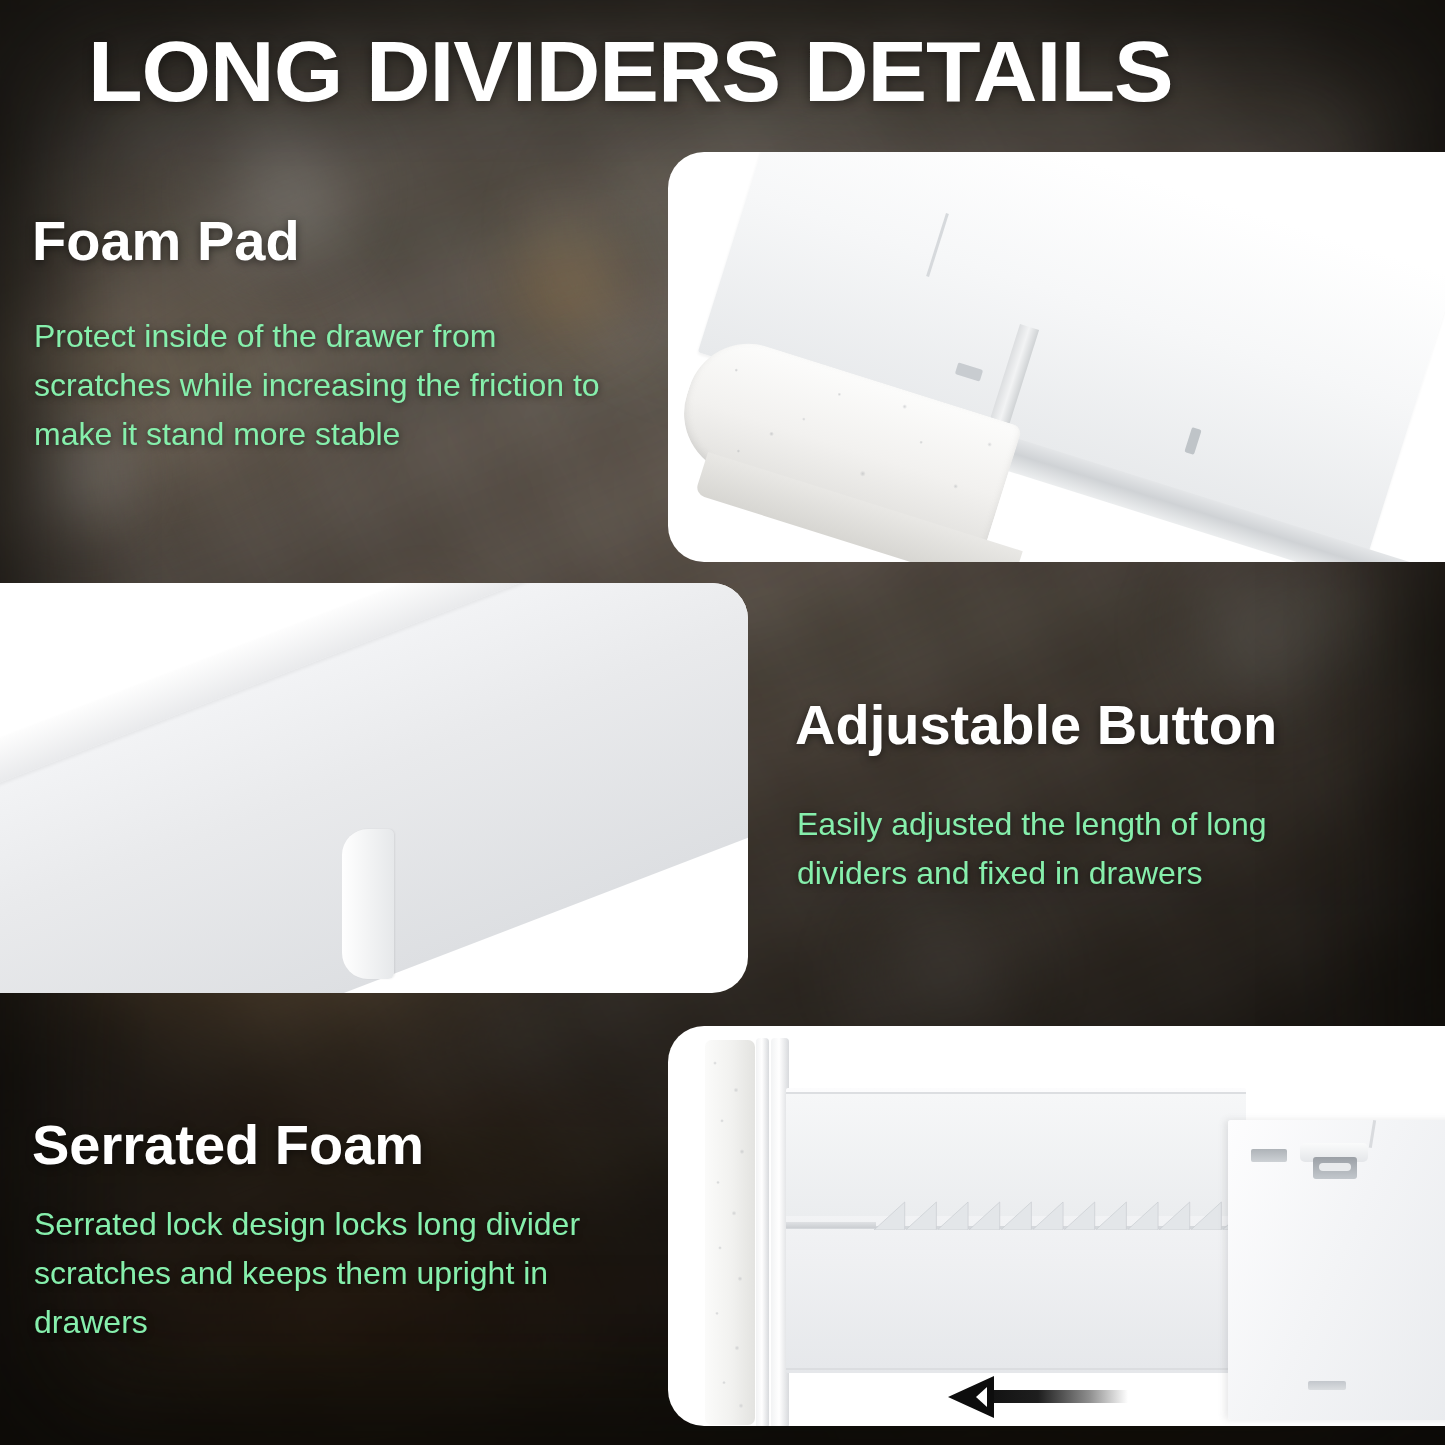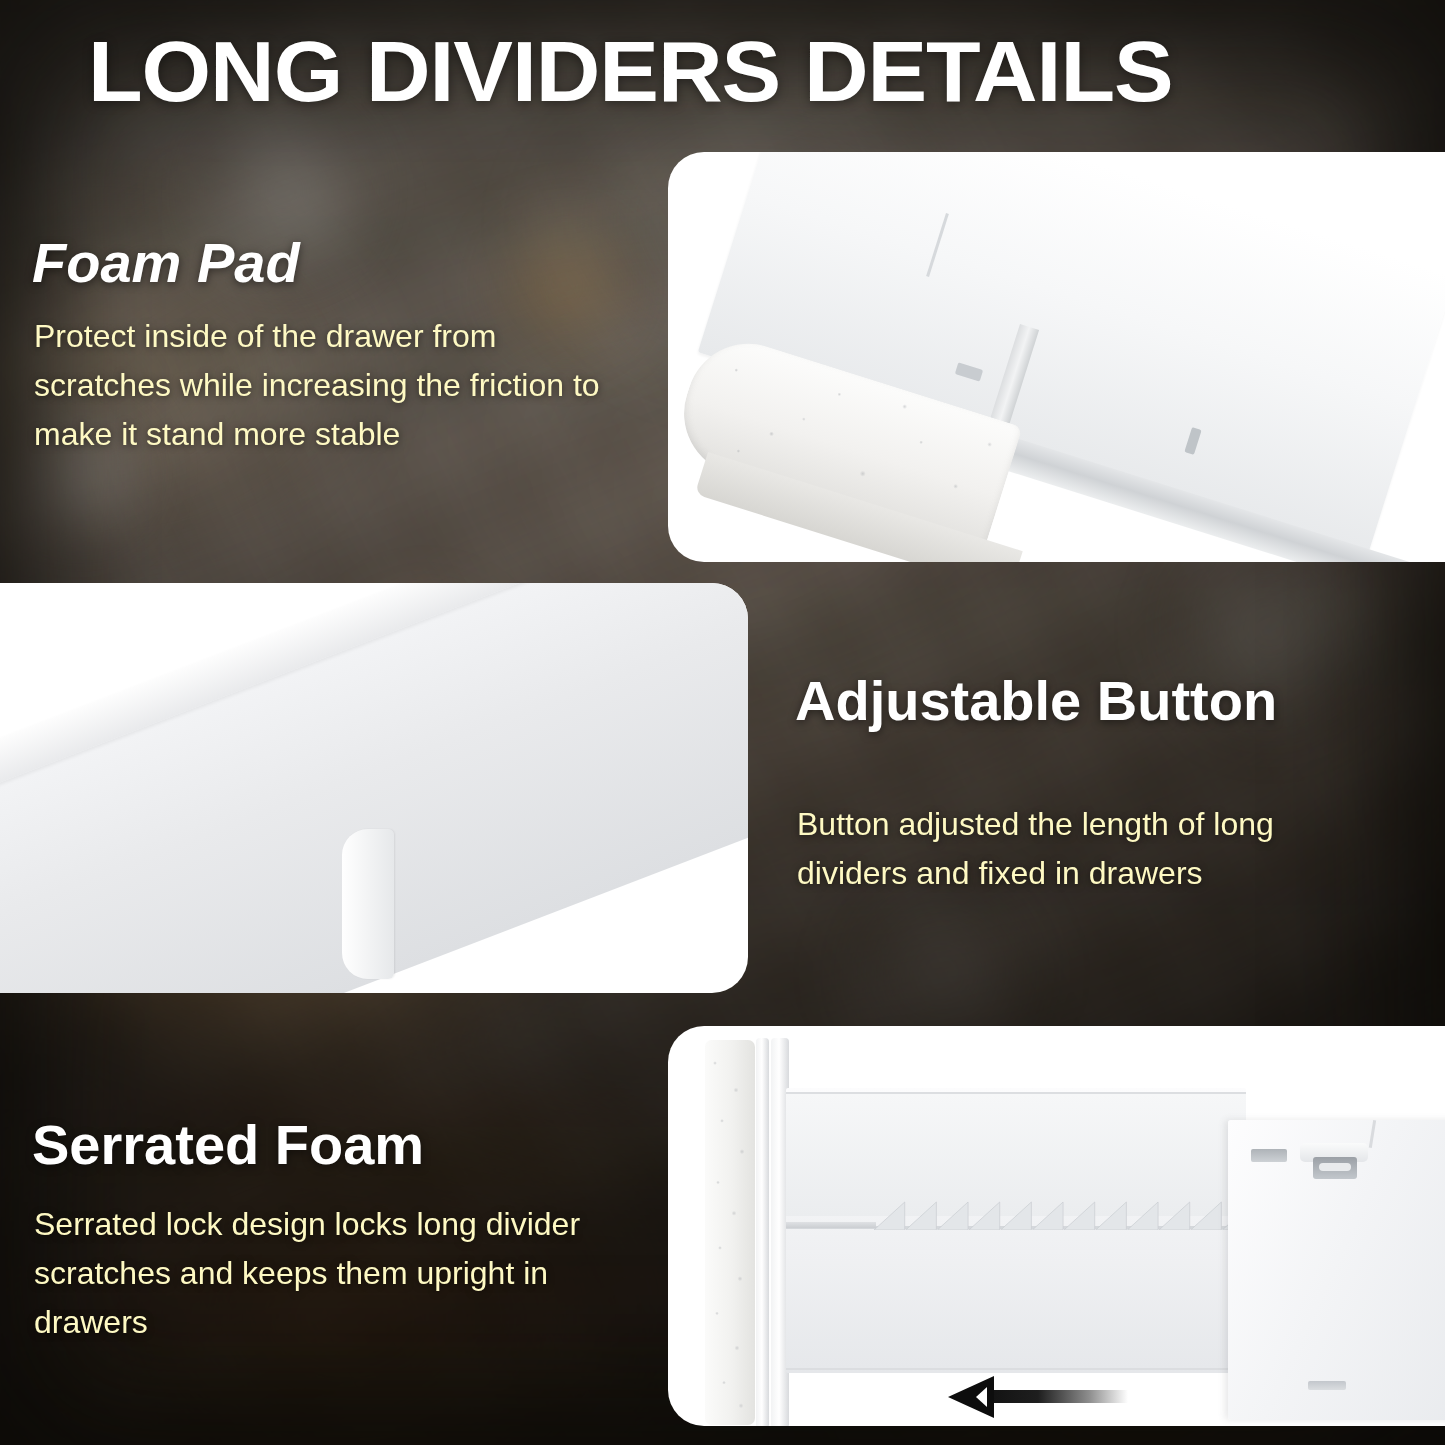--- a/index.html
+++ b/index.html
@@ -72,28 +72,28 @@
   }
   .secTitle {
     position:absolute;
     font-size:56px; font-weight:bold;
     color:#fff; white-space:nowrap;
     text-shadow:0 2px 9px rgba(0,0,0,.5);
   }
   .secBody {
     position:absolute;
     font-size:32px; line-height:49px;
-    color:#fef9c3;
+    color:#86efac;
     text-shadow:0 1px 7px rgba(0,0,0,.55);
   }
 
-  #t1title { left:32px; top:230px;font-style:italic; }
+  #t1title { left:32px; top:208px; }
   #t1body  { left:34px; top:312px; width:600px; }
 
-  #t2title { left:795px; top:668px; }
+  #t2title { left:795px; top:692px; }
   #t2body  { left:797px; top:800px; width:580px; }
 
   #t3title { left:32px; top:1112px; }
   #t3body  { left:34px; top:1200px; width:600px; }
 
   
   .card {
     position:absolute;
     background:#fff;
     overflow:hidden;
@@ -316,21 +316,21 @@
   <div class="panelEdge"></div>
   <div class="seamLine"></div>
   <div class="notch1"></div>
   <div class="notch2"></div>
   <div class="foamRib"></div>
   <div class="foamFace"></div>
   <div class="foamSide"></div>
 </div>
 
 <div class="secTitle" id="t2title">Adjustable Button</div>
-<div class="secBody" id="t2body">Button adjusted the length of long dividers and fixed in drawers</div>
+<div class="secBody" id="t2body">Easily adjusted the length of long dividers and fixed in drawers</div>
 
 <div class="card" id="cardMid">
   <div class="railBody"></div>
   <div class="railTop"></div>
   <div class="railCapLeft"></div>
 
 </div>
 
 <div class="secTitle" id="t3title">Serrated Foam</div>
 <div class="secBody" id="t3body">Serrated lock design locks long divider scratches and keeps them upright in drawers</div>

